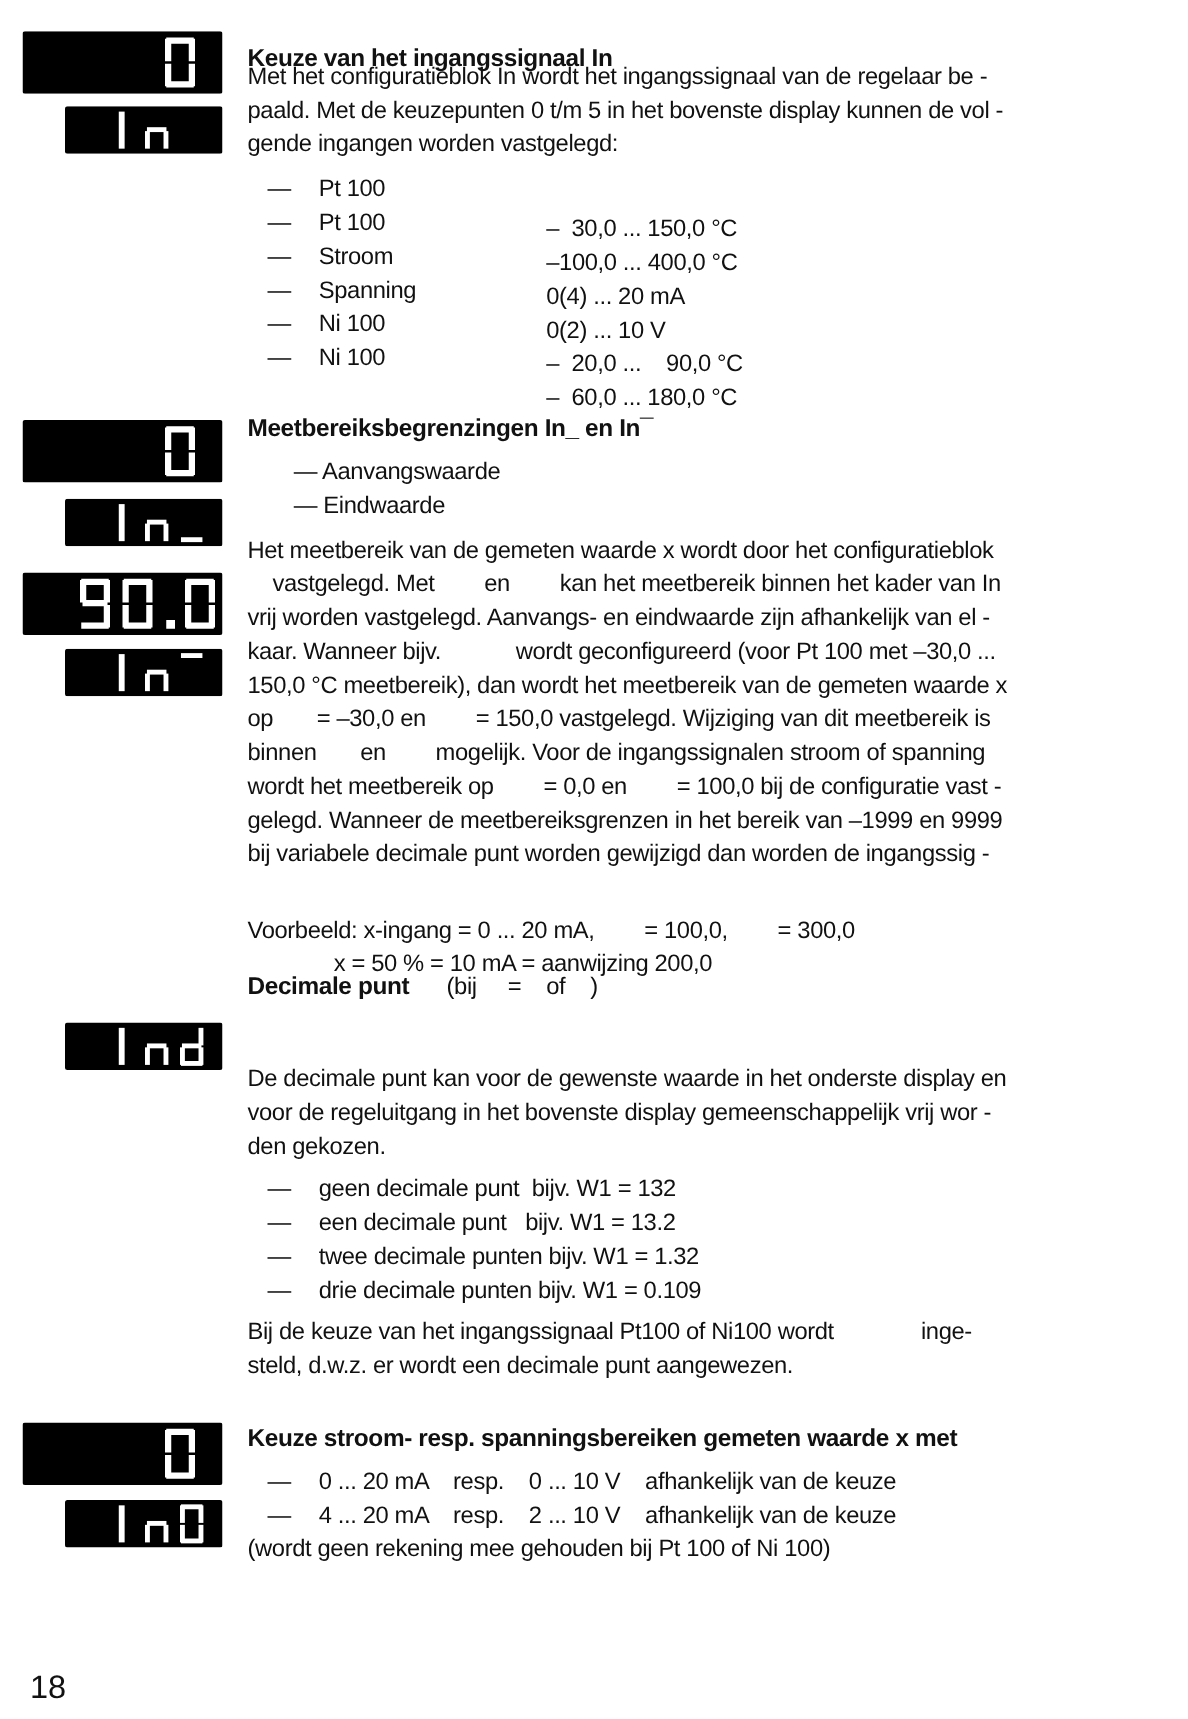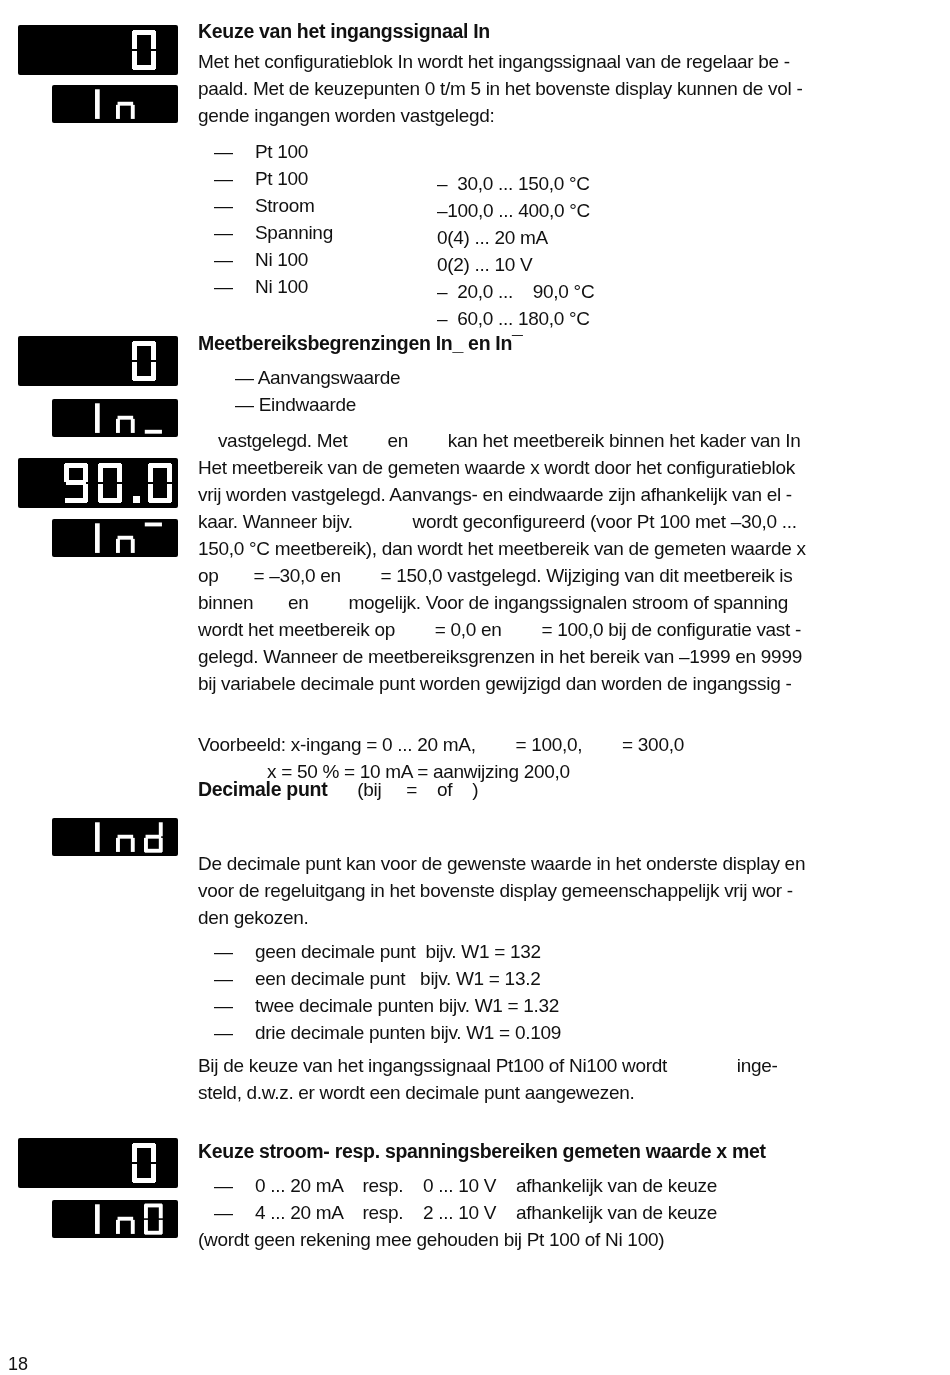--- a/index.html
+++ b/index.html
@@ -16,21 +16,21 @@
   .tcol{position:absolute;left:198px;}
   .h{font-weight:bold;font-size:19.5px;letter-spacing:-0.3px;white-space:pre;}
   .line{font-size:19px;line-height:27px;letter-spacing:-0.3px;white-space:pre;}
   .row{position:relative;height:27px;font-size:19px;letter-spacing:-0.3px;}
   .row span{position:absolute;white-space:pre;line-height:27px;}
   .dash{left:16px;}
   .lbl{left:57px;}
   .val{left:239px;margin-top:32px;}
   .sub{padding-left:37px;}
   .indent{padding-left:69px;}
-  .pagenum{position:absolute;left:8px;top:1334px;font-size:18px;letter-spacing:0;margin-top:20px;}
+  .pagenum{position:absolute;left:24px;top:1334px;font-size:26px;letter-spacing:0;}
 </style>
 </head>
 <body>
 
 <div class="page">
 
   <div class="disp" style="left:18px;top:25px;"><svg width="160" height="50" viewBox="0 0 160 50">
         <rect width="160" height="50" rx="2" fill="#000000"></rect>
         <g transform="translate(114,5) scale(1)">
           <rect x="1" y="0" width="22" height="5" fill="#ffffff"></rect>
@@ -161,21 +161,21 @@
         <g transform="translate(92,3.5) scale(0.78)">
           <rect x="1" y="0" width="22" height="5" fill="#ffffff"></rect>
           <rect x="19" y="1" width="5" height="18" fill="#ffffff"></rect>
           <rect x="19" y="21" width="5" height="18" fill="#ffffff"></rect>
           <rect x="1" y="35" width="22" height="5" fill="#ffffff"></rect>
           <rect x="0" y="21" width="5" height="18" fill="#ffffff"></rect>
           <rect x="0" y="1" width="5" height="18" fill="#ffffff"></rect>
         </g>
       </svg></div>
 
-  <div class="tcol h" style="top:20px;">Keuze van het ingangssignaal In</div>
+  <div class="tcol h" style="top:36px;">Keuze van het ingangssignaal In</div>
   <div class="tcol" style="top:48px;">
     <div class="line">Met het configuratieblok In wordt het ingangssignaal van de regelaar be -</div>
     <div class="line">paald. Met de keuzepunten 0 t/m 5 in het bovenste display kunnen de vol -</div>
     <div class="line">gende ingangen worden vastgelegd:</div>
   </div>
   <div class="tcol" style="top:138px;">
     <div class="row">
       <span class="dash">—</span>
       <span class="lbl">Pt 100</span>
       <span class="val">–  30,0 ... 150,0 °C</span>
@@ -206,22 +206,22 @@
       <span class="val">–  60,0 ... 180,0 °C</span>
     </div>
   </div>
 
   <div class="tcol h" style="top:332px;">Meetbereiksbegrenzingen In_ en In¯</div>
   <div class="tcol" style="top:364px;">
     <div class="line sub">— Aanvangswaarde</div>
     <div class="line sub">— Eindwaarde</div>
   </div>
   <div class="tcol" style="top:427px;">
+    <div class="line">Het meetbereik van de gemeten waarde x wordt door het configuratieblok</div>
     <div class="line">    vastgelegd. Met        en        kan het meetbereik binnen het kader van In</div>
-    <div class="line">Het meetbereik van de gemeten waarde x wordt door het configuratieblok</div>
     <div class="line">vrij worden vastgelegd. Aanvangs- en eindwaarde zijn afhankelijk van el -</div>
     <div class="line">kaar. Wanneer bijv.            wordt geconfigureerd (voor Pt 100 met –30,0 ...</div>
     <div class="line">150,0 °C meetbereik), dan wordt het meetbereik van de gemeten waarde x</div>
     <div class="line">op       = –30,0 en        = 150,0 vastgelegd. Wijziging van dit meetbereik is</div>
     <div class="line">binnen       en        mogelijk. Voor de ingangssignalen stroom of spanning</div>
     <div class="line">wordt het meetbereik op        = 0,0 en        = 100,0 bij de configuratie vast -</div>
     <div class="line">gelegd. Wanneer de meetbereiksgrenzen in het bereik van –1999 en 9999</div>
     <div class="line">bij variabele decimale punt worden gewijzigd dan worden de ingangssig -</div>
   </div>
   <div class="tcol" style="top:731px;">

